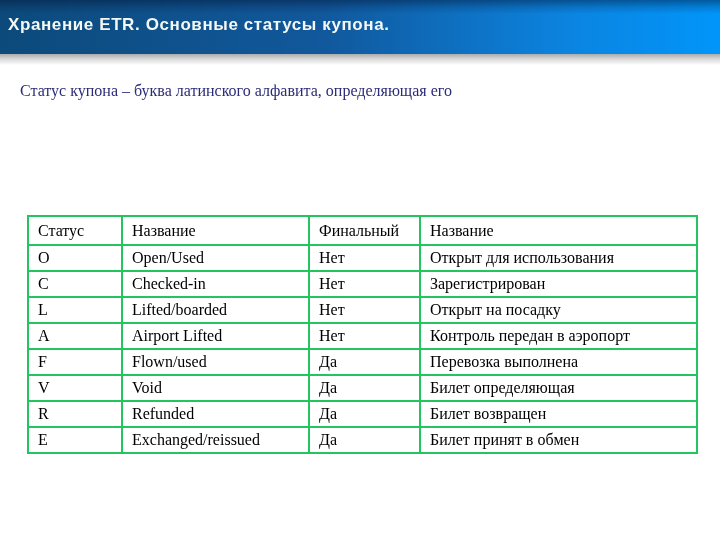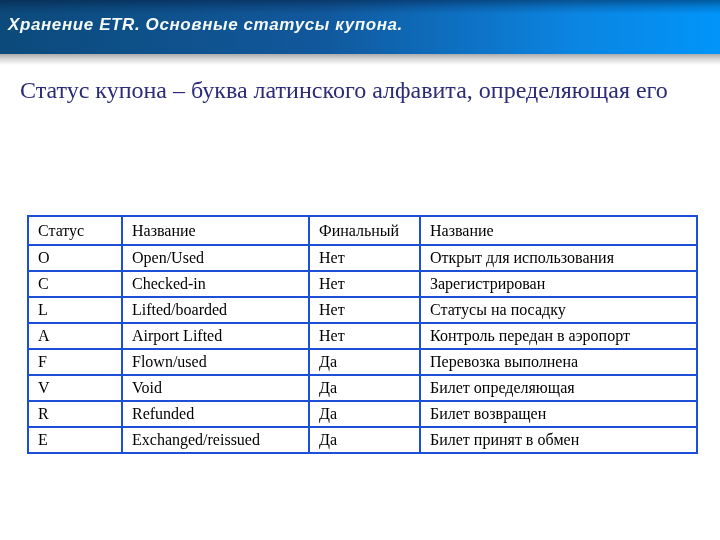--- a/index.html
+++ b/index.html
@@ -23,58 +23,57 @@
   }
   .title-bar .title-text {
     position: absolute;
     left: 8px; top: 15px;
     font-family: "Liberation Sans", sans-serif;
     font-weight: bold;
     font-size: 17px;
     letter-spacing: 0.6px;
     color: #f4f8f4;
     white-space: nowrap;
-    font-style: italic;
   }
   .title-shadow {
     position: absolute;
     left: 0; top: 54px;
     width: 720px; height: 11px;
     background: linear-gradient(to bottom, #ababab 0%, #d8d8d8 45%, #ffffff 100%);
   }
 
   
   .intro {
     position: absolute;
     left: 20px; top: 76px;
     width: 690px;
     color: #2b2b78;
     font-family: "Liberation Serif", serif;
-    font-size: 24px;
+    font-size: 16px;
     line-height: 29px;
   }
   .intro .line { white-space: nowrap; }
 
   
   table.status-table {
     position: absolute;
     left: 27px; top: 215px;
     width: 669px;
     border-collapse: collapse;
     table-layout: fixed;
     font-family: "Liberation Serif", serif;
     font-size: 16px;
     color: #000000;
   }
   table.status-table col.c1 { width: 94px; }
   table.status-table col.c2 { width: 187px; }
   table.status-table col.c3 { width: 111px; }
   table.status-table col.c4 { width: 277px; }
   table.status-table th, table.status-table td {
-    border: 2px solid #1d4ed8;
+    border: 2px solid #22c55e;
     font-weight: normal;
     text-align: left;
     vertical-align: middle;
     padding: 0 0 0 9px;
     white-space: nowrap;
     overflow: hidden;
   }
   table.status-table thead tr { height: 29px; }
   table.status-table tbody tr { height: 26px; }
 </style>
@@ -115,21 +114,21 @@
     <tr>
       <td>C</td>
       <td>Checked-in</td>
       <td>Нет</td>
       <td>Зарегистрирован</td>
     </tr>
     <tr>
       <td>L</td>
       <td>Lifted/boarded</td>
       <td>Нет</td>
-      <td>Статусы на посадку</td>
+      <td>Открыт на посадку</td>
     </tr>
     <tr>
       <td>A</td>
       <td>Airport Lifted</td>
       <td>Нет</td>
       <td>Контроль передан в аэропорт</td>
     </tr>
     <tr>
       <td>F</td>
       <td>Flown/used</td>

